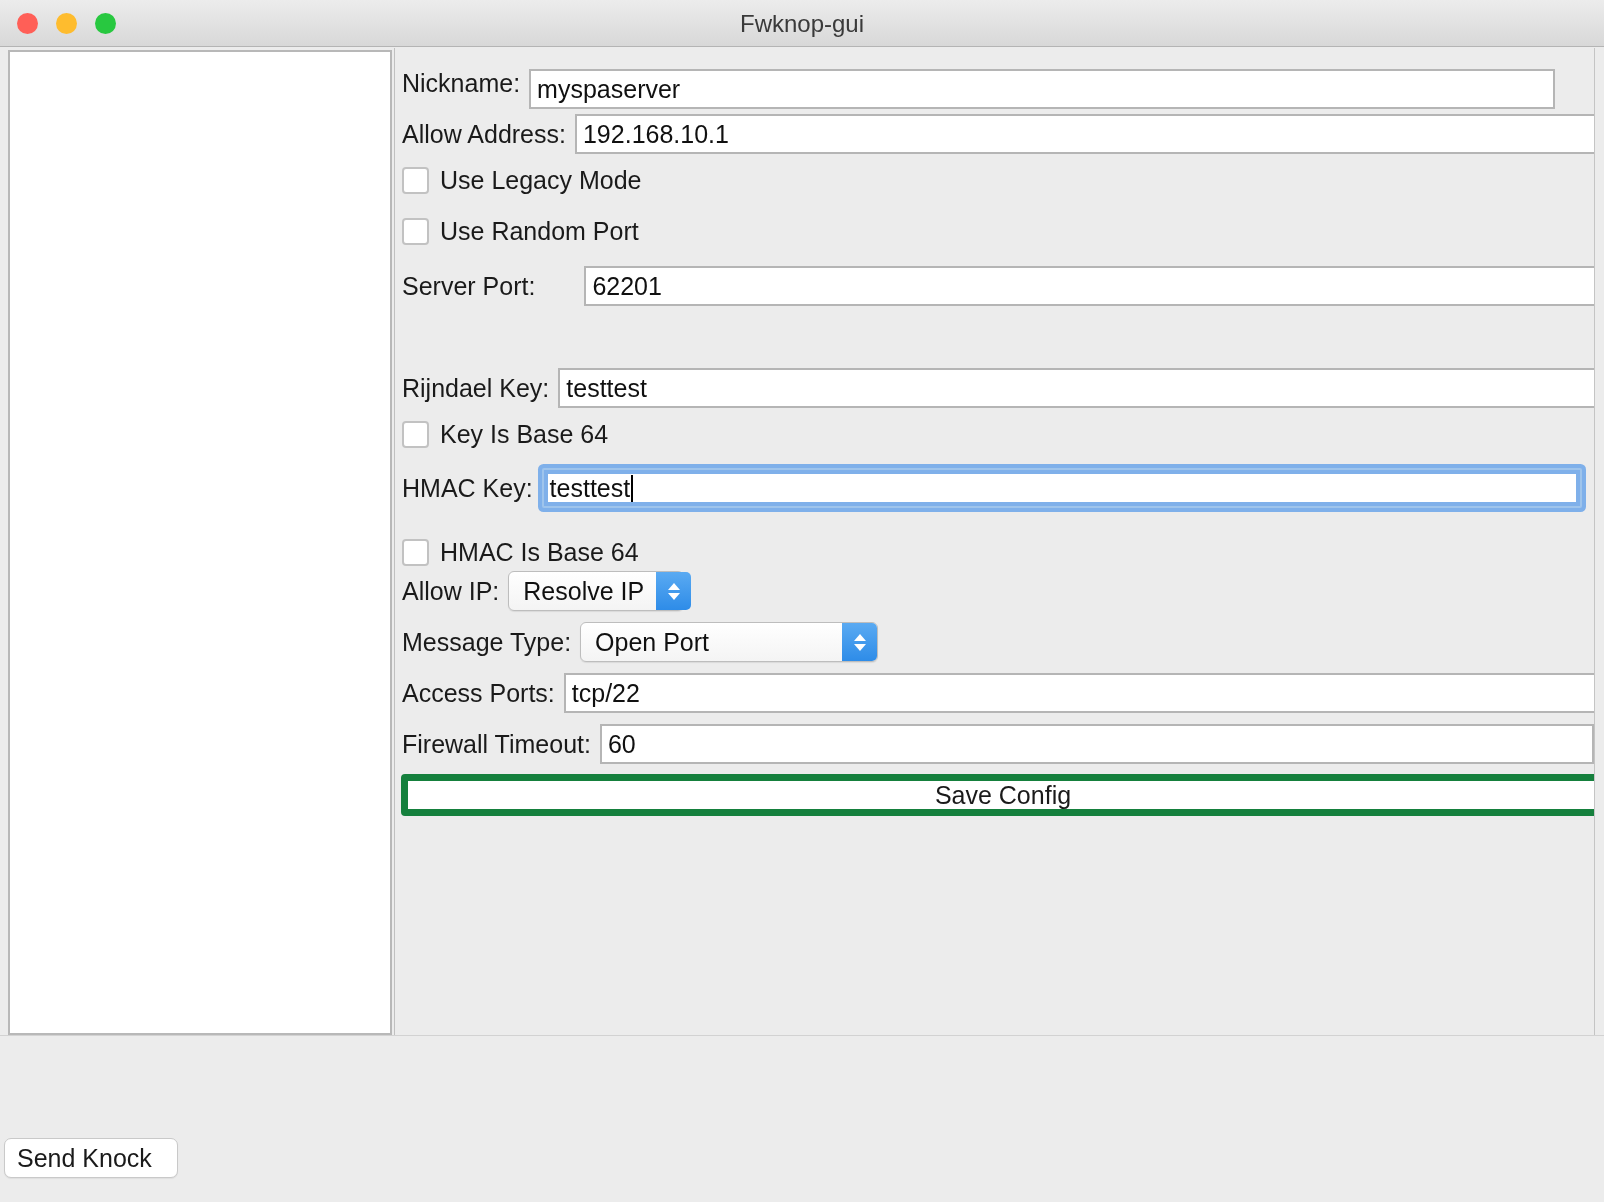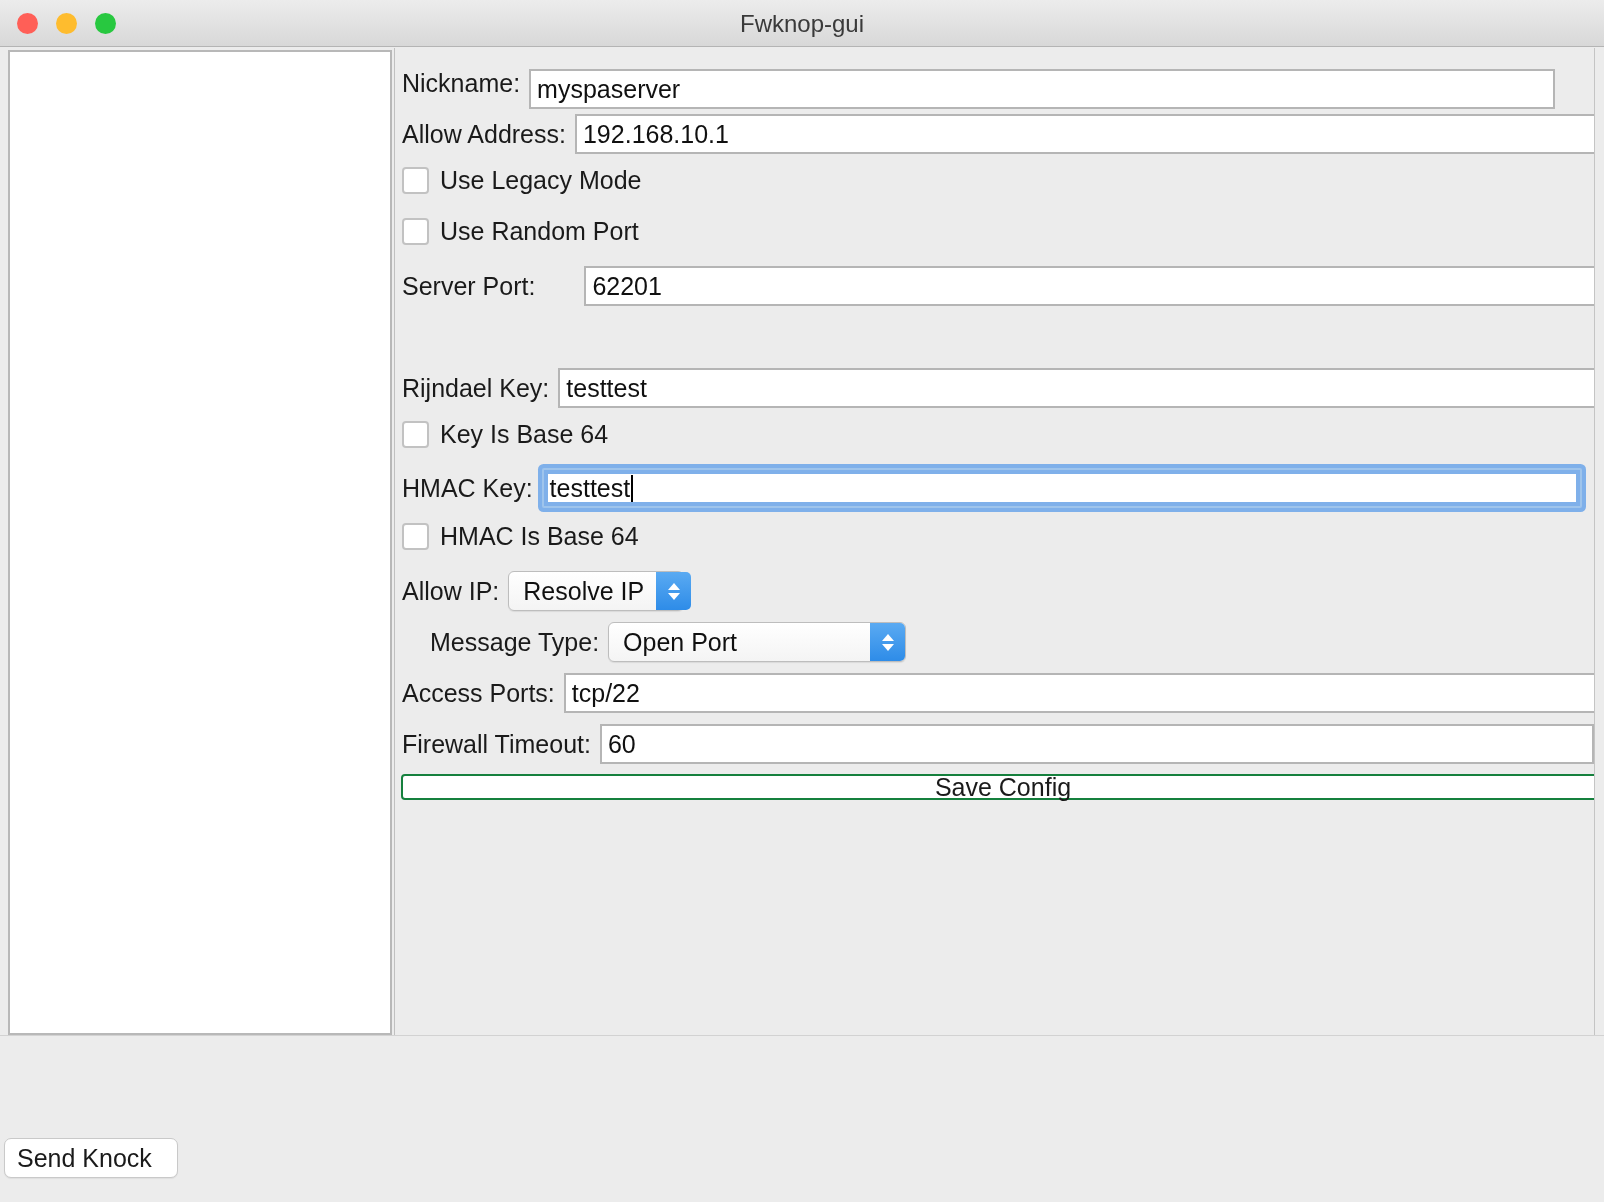--- a/index.html
+++ b/index.html
@@ -183,23 +183,23 @@
   }
   .chev-up   { border-bottom: 7px solid #ffffff; }
   .chev-down { border-top: 7px solid #ffffff; }
 
   
   #save-config {
     position: absolute;
     left: 6px;
     top: 726px;
     width: 1204px;
-    height: 26px;
-    background: #ffffff;
-    border: 2px solid #15803d;
+    height: 42px;
+    background: #ffffff;
+    border: 7px solid #15803d;
     border-radius: 4px;
     box-sizing: border-box;
     font-size: 25px;
     color: #1a1a1a;
     display: flex;
     align-items: center;
     justify-content: center;
     font-family: "Liberation Sans", sans-serif;
   }
 
@@ -295,37 +295,37 @@
     </div>
 
     <div class="row" style="top:415px;">
       <span class="lbl">HMAC Key:</span>
       <span class="txtfield focused" style="width:1040px;">
           <span>testtest</span>
           <span class="caret"></span>
         </span>
     </div>
 
-    <div class="chk-row" style="top:466px;text-align:center;">
+    <div class="chk-row" style="top:482px;text-align:center;">
       <span class="chkbox"></span>
       <span class="chk-label">HMAC Is Base 64</span>
     </div>
 
     <div class="row" style="top:518px;">
       <span class="lbl">Allow IP:</span>
       <span class="popup" style="width:176px;">
         <span class="popup-text">Resolve IP</span>
         <span class="popup-stepper">
           <span class="chev chev-up"></span>
           <span class="chev chev-down"></span>
         </span>
       </span>
     </div>
 
-    <div class="row" style="top:569px;margin-left:28px;">
+    <div class="row" style="top:569px;">
       <span class="lbl">Message Type:</span>
       <span class="popup" style="width:298px;">
         <span class="popup-text">Open Port</span>
         <span class="popup-stepper">
           <span class="chev chev-up"></span>
           <span class="chev chev-down"></span>
         </span>
       </span>
     </div>
 

